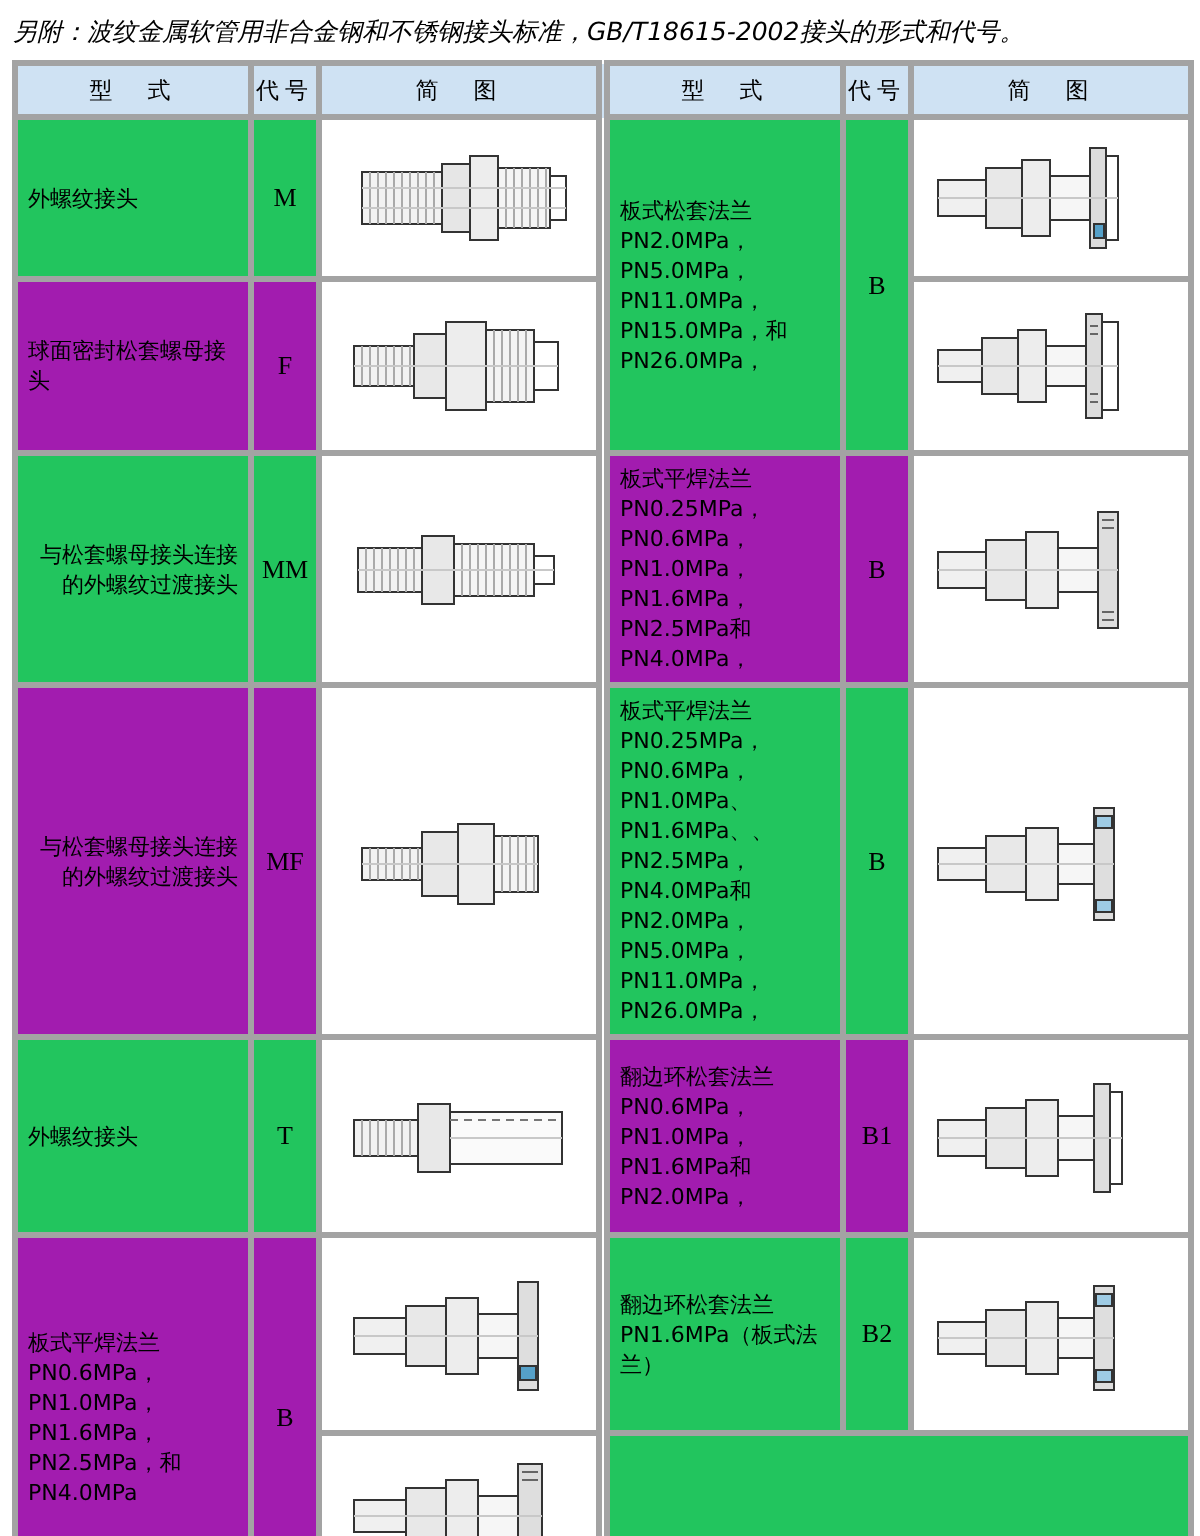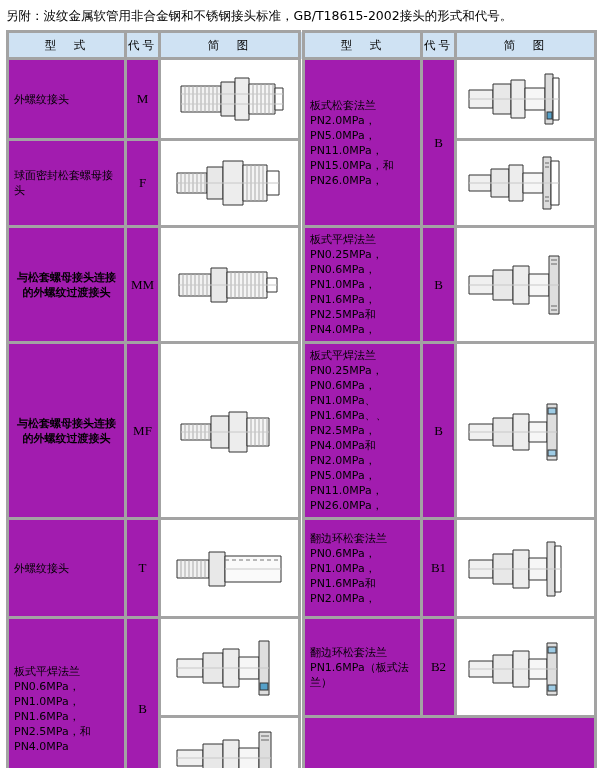--- a/index.html
+++ b/index.html
@@ -20,20 +20,21 @@
     position: relative;
     box-sizing: border-box;
     padding: 0;
   }
   .title {
     font-size: 12.5px;
     line-height: 16px;
     padding: 8px 6px 6px 6px;
     color: #000;
     white-space: nowrap;
+    font-style: italic;
   }
   table.main {
     border-collapse: collapse;
     width: 588px;
     margin: 0 6px;
     table-layout: fixed;
   }
   table.main td, table.main th {
     border: 3px solid #a3a3a3;
     padding: 0;
@@ -47,33 +48,32 @@
     letter-spacing: 3px;
     font-weight: normal;
   }
   .cell-text {
     font-size: 11px;
     line-height: 15px;
     padding: 4px 5px;
     color: #000;
   }
   .cell-text.center {
-    text-align: center;
-    font-weight: bold;
+    text-align: right;
   }
   .code {
     text-align: center;
     font-size: 13px;
     font-family: "Liberation Serif", "DejaVu Serif", serif;
   }
   .yellow {
     background: #a21caf;
   }
   .white {
-    background: #a21caf;
+    background: #22c55e;
   }
   .fig {
     padding: 0;
     text-align: center;
     background: #ffffff;
   }
   .fig svg {
     display: block;
     margin: 0 auto;
   }

